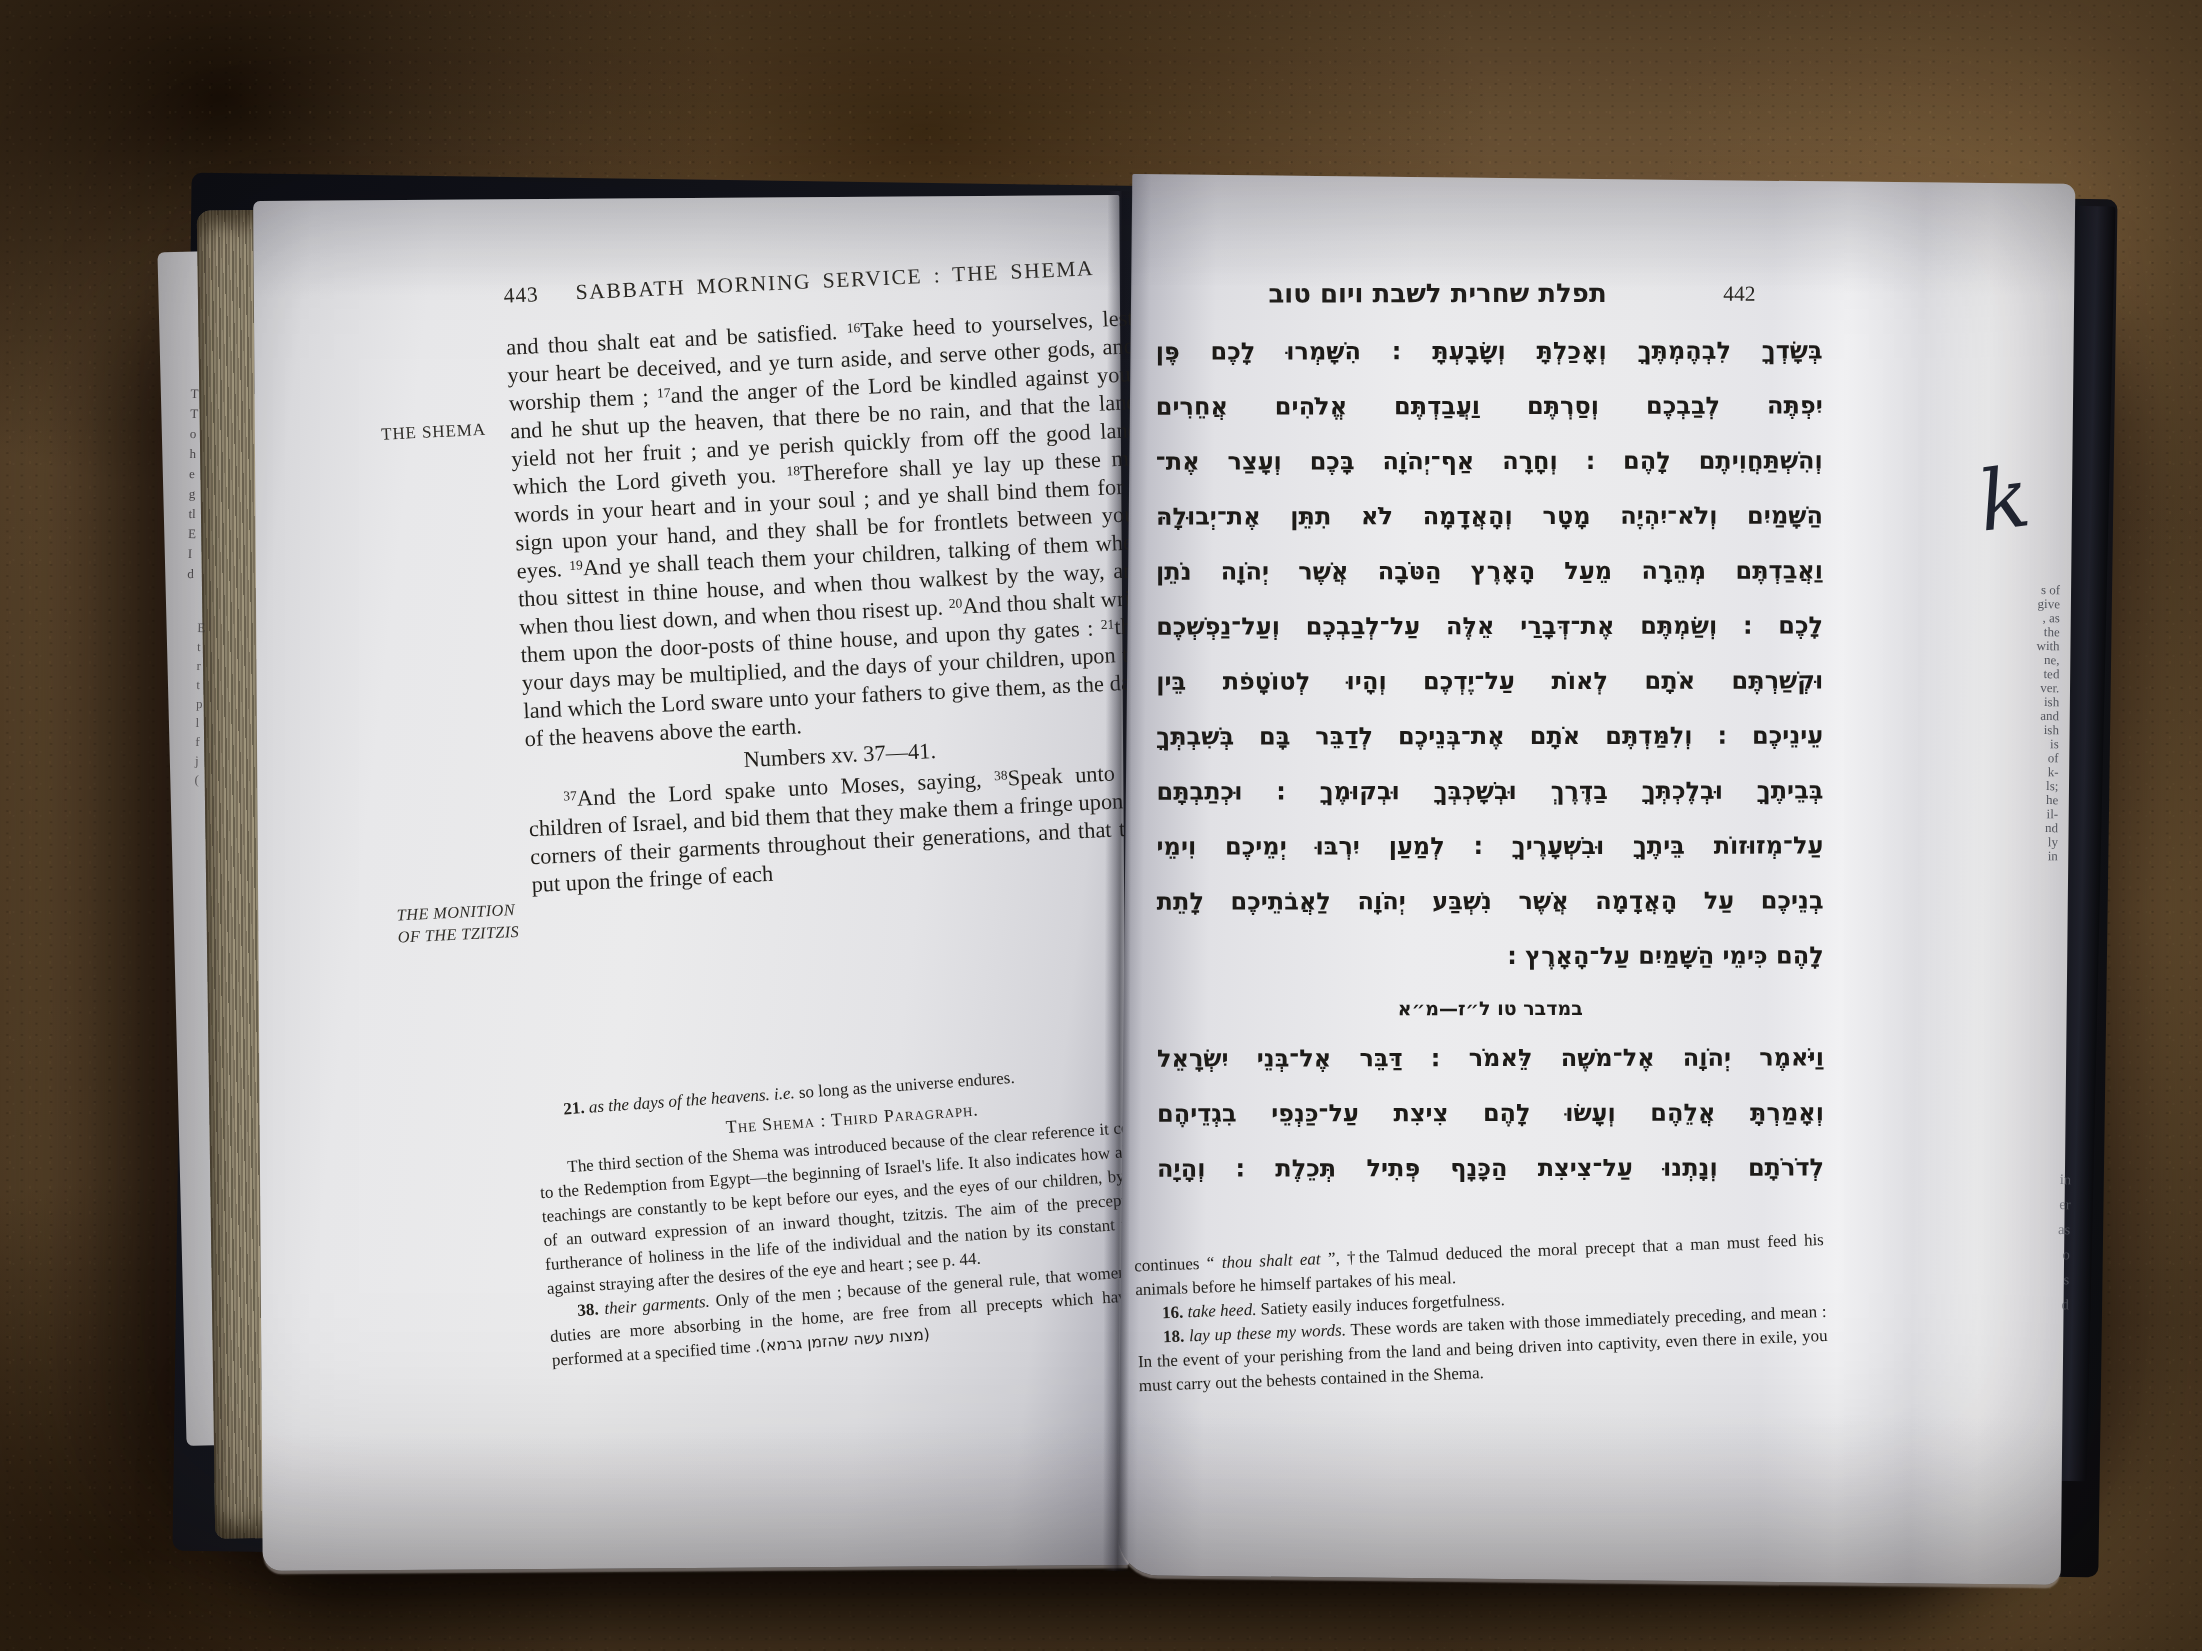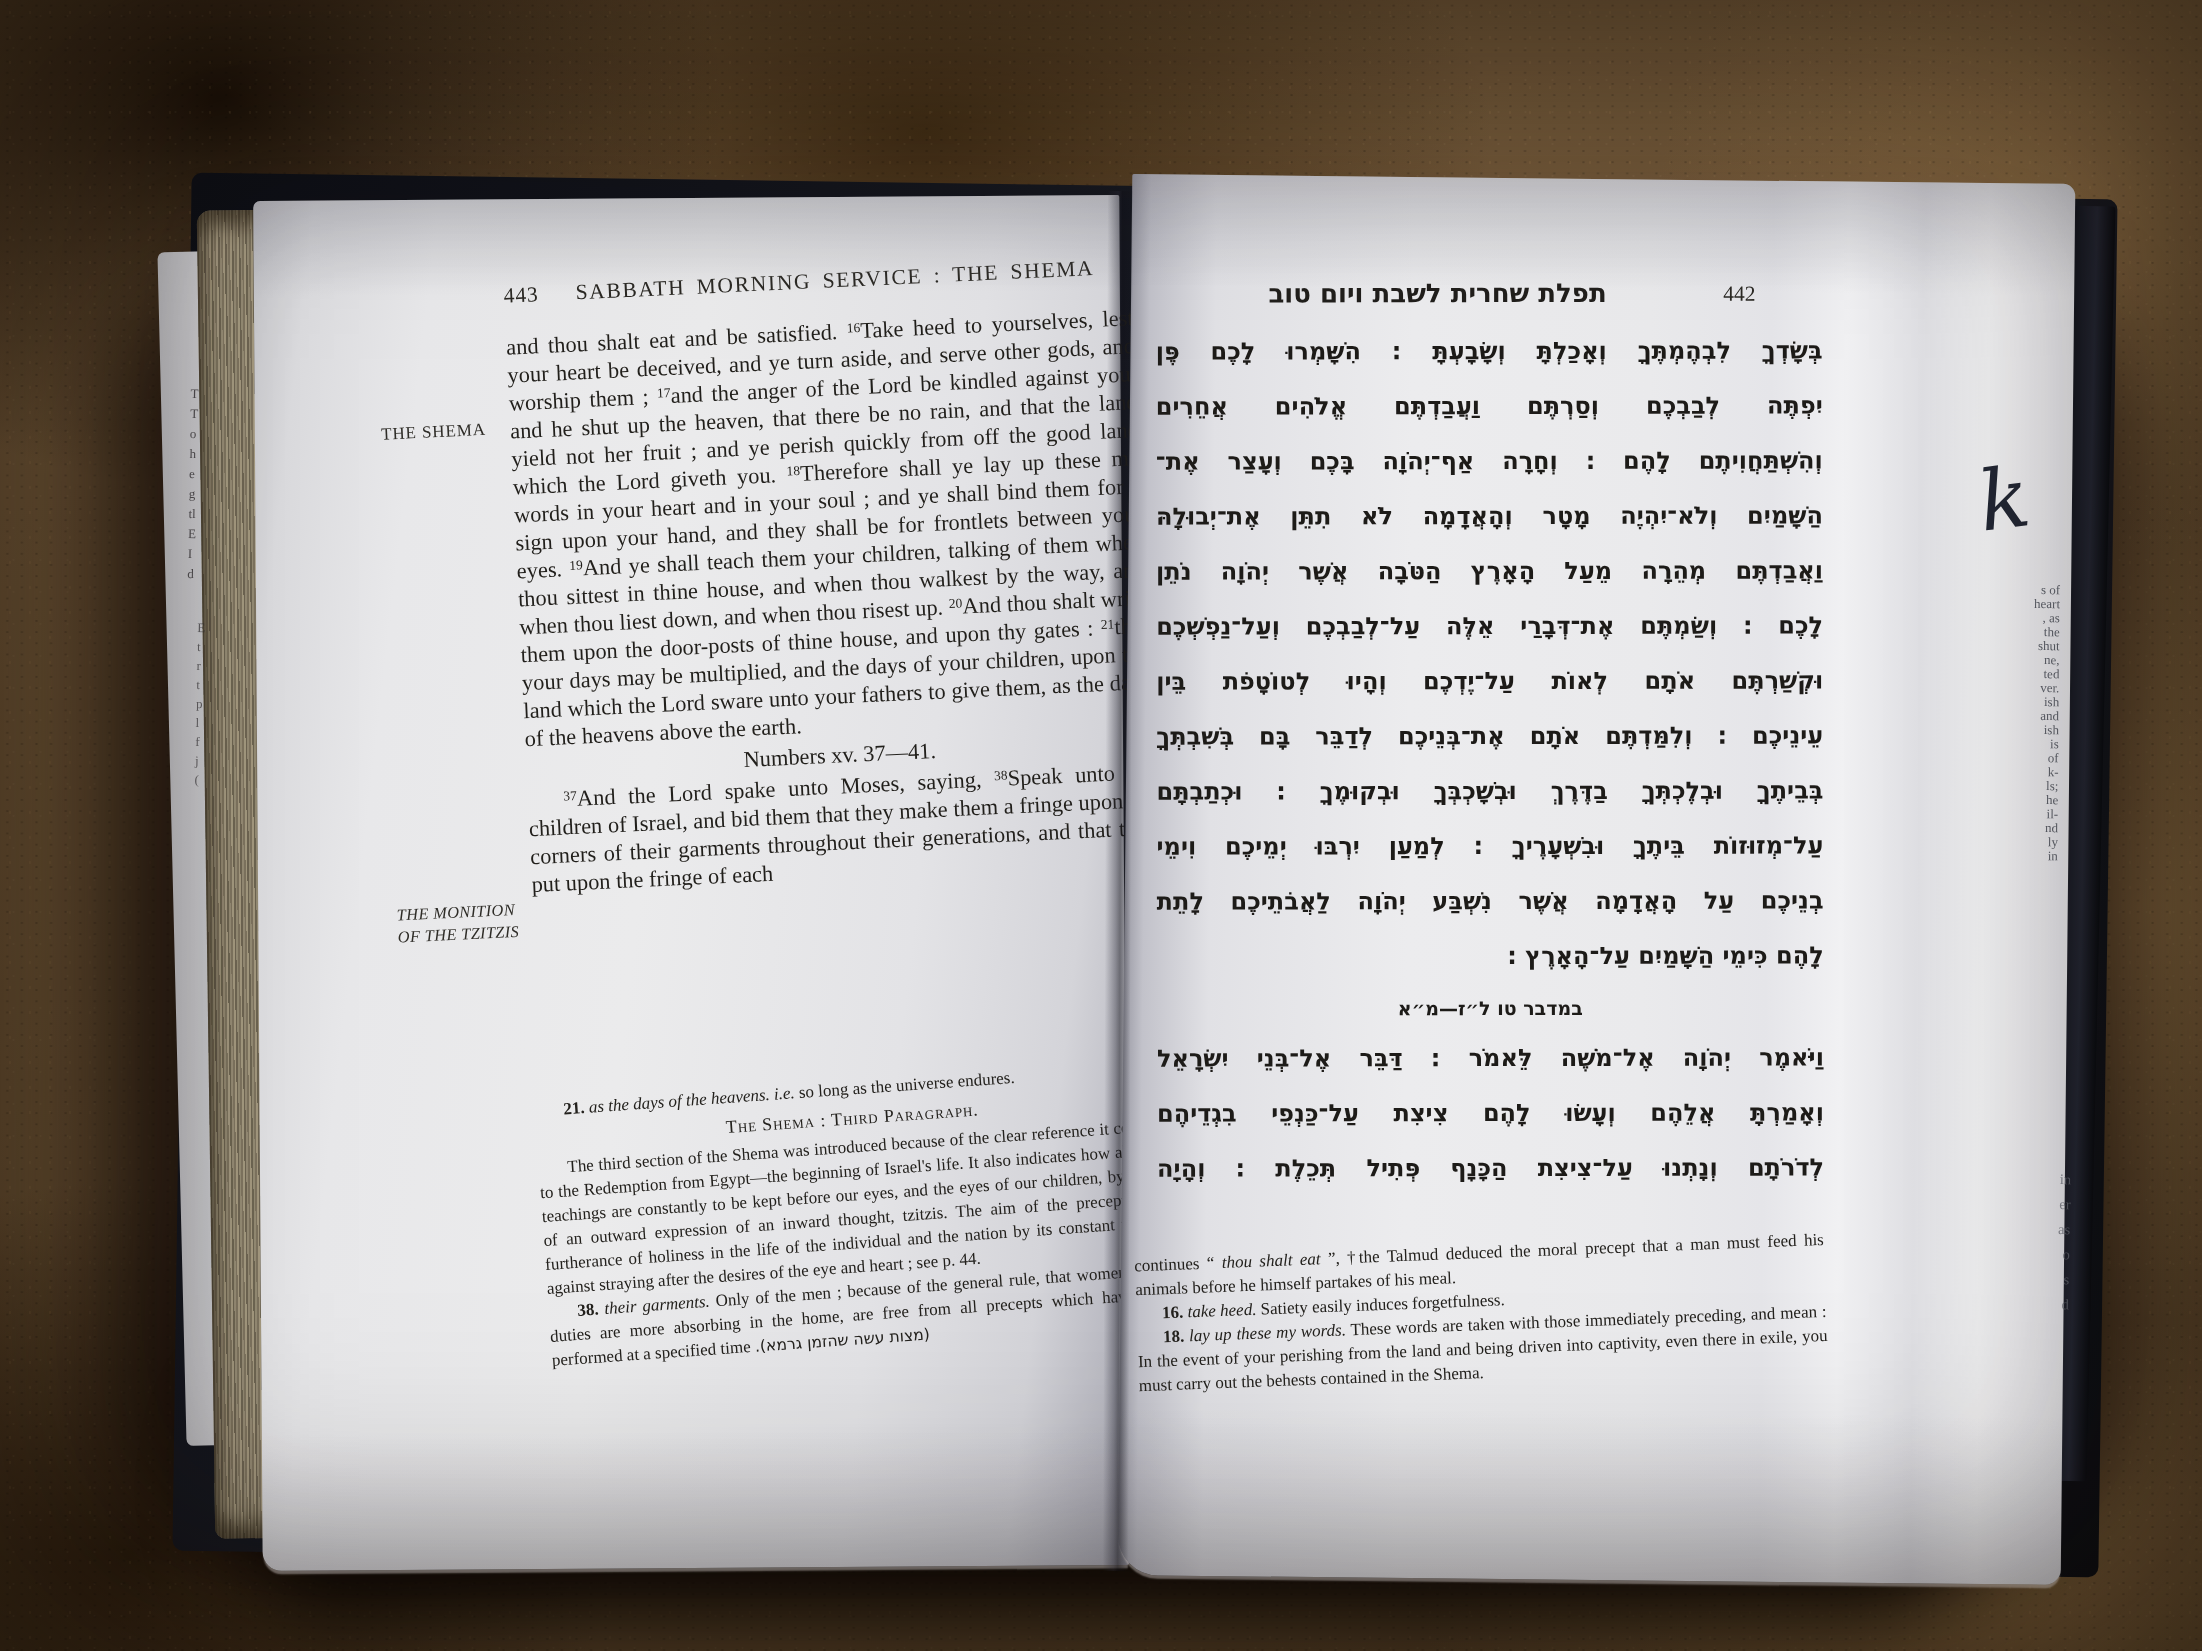--- a/index.html
+++ b/index.html
@@ -198,24 +198,24 @@
       <div>r</div>
       <div>t</div>
       <div>p</div>
       <div>l</div>
       <div>f</div>
       <div>j</div>
       <div>(</div>
     </div>
   <div class="edge-col flap-col">
       <div>s of</div>
-      <div>heart</div>
+      <div>give</div>
       <div>, as</div>
       <div>the</div>
-      <div>shut</div>
+      <div>with</div>
       <div>ne,</div>
       <div>ted</div>
       <div>ver.</div>
       <div>ish</div>
       <div>and</div>
       <div>ish</div>
       <div>is</div>
       <div>of</div>
       <div>k-</div>
       <div>ls;</div>

